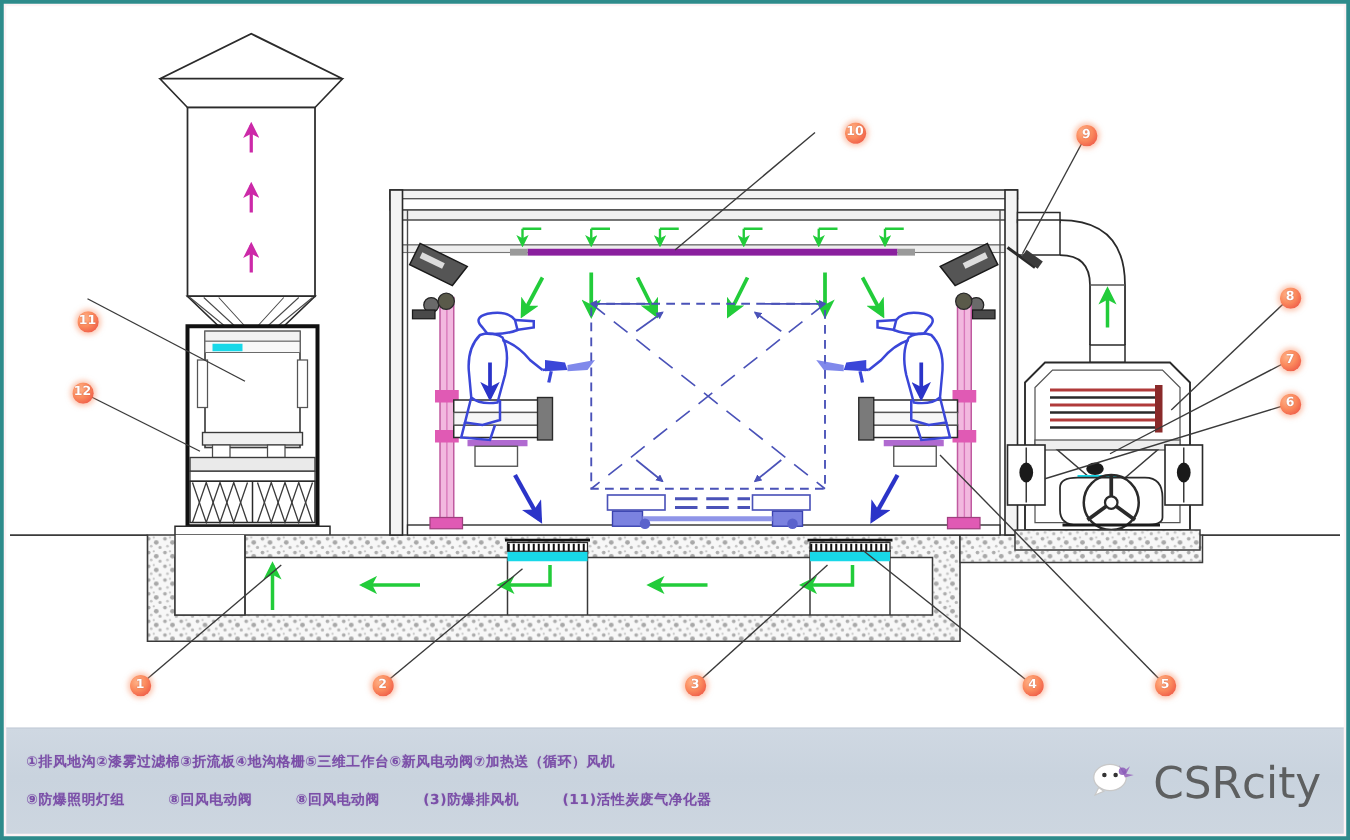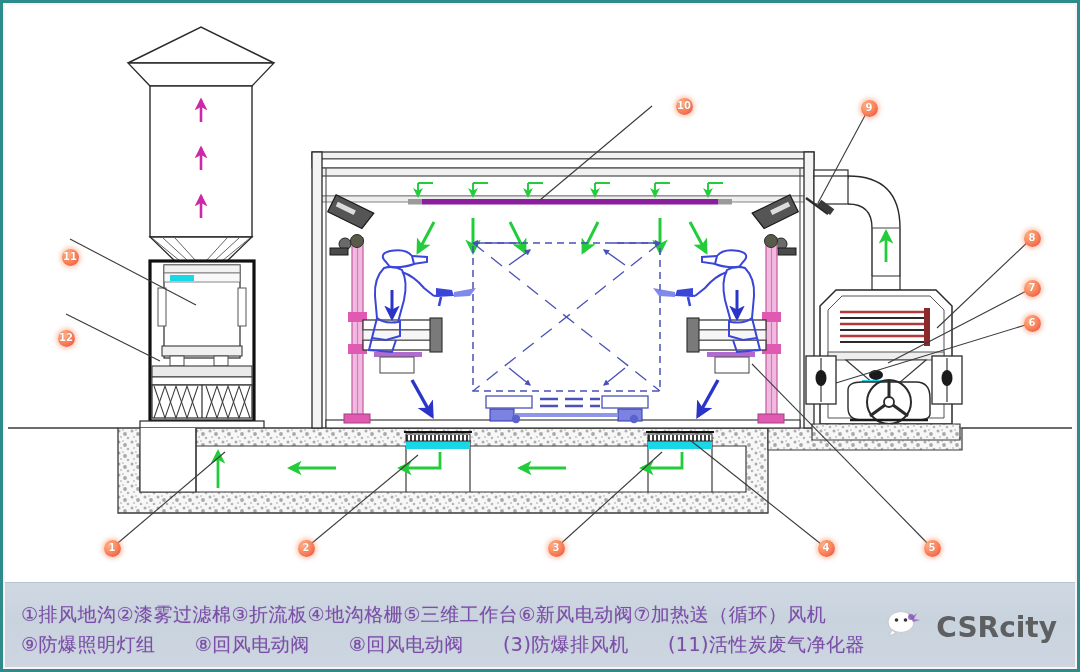--- a/index.html
+++ b/index.html
@@ -21,36 +21,36 @@
   #canvas{position:absolute;left:0;top:0;width:1080px;height:672px;}
   
   #legend{
     position:absolute;left:3px;right:3px;bottom:3px;height:87px;
     background:linear-gradient(180deg,#cfd8e2 0%,#c9d3de 45%,#cdd6e0 100%);
     box-sizing:border-box;z-index:40;
     border-top:1px solid #b9c4d1;
   }
   .legend-line{
     position:absolute;left:18px;right:150px;
-    color:#7b4fa8;font-size:19px;letter-spacing:.5px;
+    color:#7b4fa8;font-size:11px;letter-spacing:.5px;
     font-family:"DejaVu Sans","Liberation Sans",sans-serif;
-    font-weight:400;white-space:nowrap;
+    font-weight:700;white-space:nowrap;
     text-shadow:0 0 1px rgba(123,79,168,.35);
   }
   #legend-line-1{top:19px;}
   #legend-line-2{top:49px;}
   #legend-line-2 .gap{display:inline-block;width:26px;}
   
   #watermark{
     position:absolute;right:20px;top:20px;height:48px;
     display:flex;align-items:center;gap:6px;z-index:41;
   }
   #wm-text{
     font-family:"DejaVu Sans","Liberation Sans",sans-serif;
-    font-size:28px;color:#4b4b4b;font-weight:700;letter-spacing:0px;
+    font-size:35px;color:#4b4b4b;font-weight:400;letter-spacing:0px;
     opacity:.85;
   }
   
   .callout{
     position:absolute;width:17px;height:17px;border-radius:50%;
     background:radial-gradient(circle at 35% 32%,#ffb48a 0%,#fb8b5e 42%,#f0604a 78%,#e8453c 100%);
     box-shadow:0 0 4px 2px rgba(250,150,110,.5);
     color:#ffffff;font-size:10px;font-weight:700;
     display:flex;align-items:center;justify-content:center;
     z-index:30;line-height:1;
@@ -397,21 +397,21 @@
         <line x1="112" y1="548" x2="225" y2="452"></line>
         <line x1="306" y1="548" x2="418" y2="455"></line>
         <line x1="556" y1="548" x2="662" y2="452"></line>
         <line x1="826" y1="548" x2="690" y2="440"></line>
         <line x1="932" y1="548" x2="752" y2="364"></line>
       </g>
   </svg>
 
   <div id="callout-layer">
       <div class="callout" style="left: 61.5px; top: 230.5px; margin-top: 18px;">11</div>
-      <div class="callout" style="left: 57.5px; top: 305.5px; margin-top: 24px;">12</div>
+      <div class="callout" style="left: 57.5px; top: 305.5px;">12</div>
       <div class="callout" style="left: 643.5px; top: 97.5px; margin-left: 32px;">10</div>
       <div class="callout" style="left: 860.5px; top: 99.5px;">9</div>
       <div class="callout" style="left: 1023.5px; top: 229.5px;">8</div>
       <div class="callout" style="left: 1023.5px; top: 279.5px;">7</div>
       <div class="callout" style="left: 1023.5px; top: 314.5px;">6</div>
       <div class="callout" style="left: 103.5px; top: 539.5px;">1</div>
       <div class="callout" style="left: 297.5px; top: 539.5px;">2</div>
       <div class="callout" style="left: 547.5px; top: 539.5px;">3</div>
       <div class="callout" style="left: 817.5px; top: 539.5px;">4</div>
       <div class="callout" style="left: 923.5px; top: 539.5px;">5</div>

